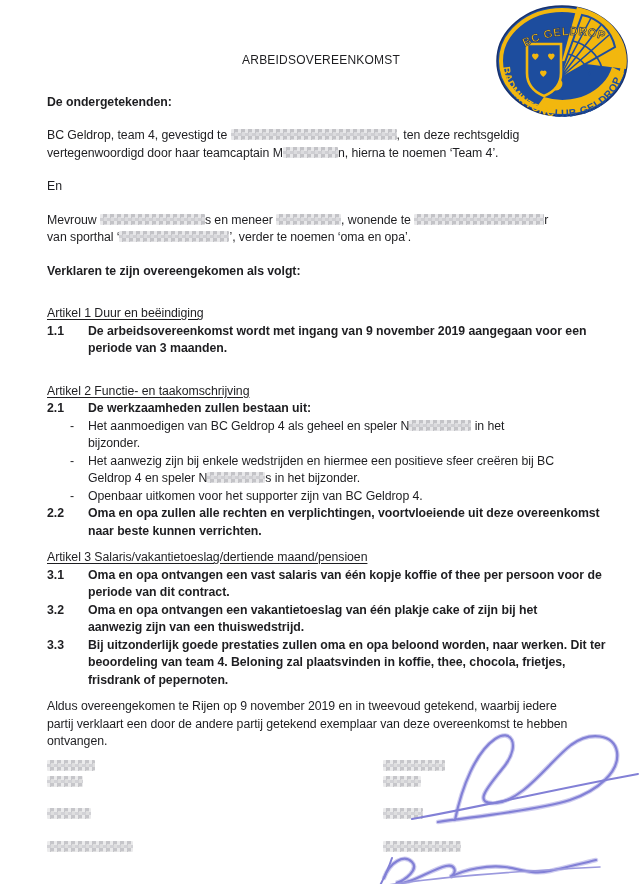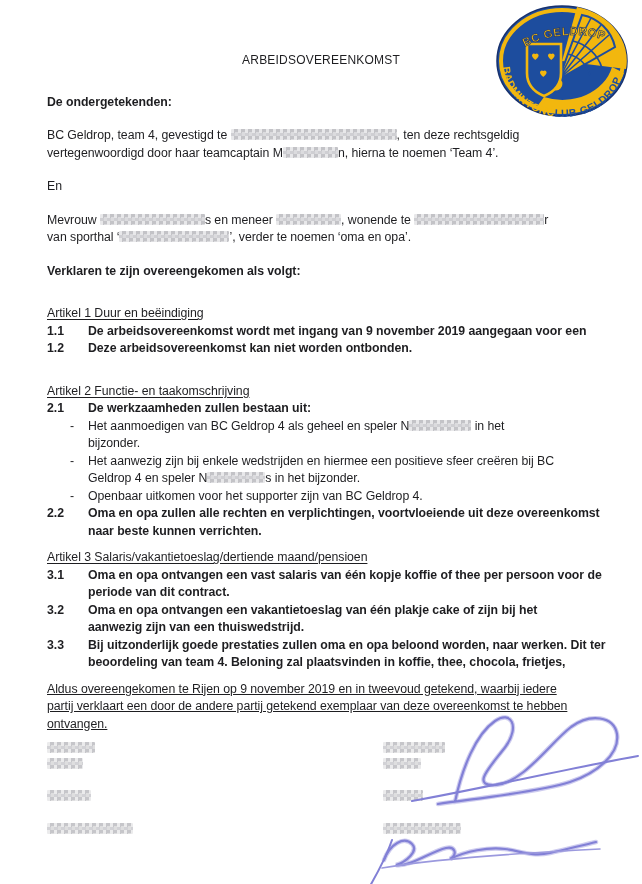--- a/index.html
+++ b/index.html
@@ -17,21 +17,21 @@
     background-size:7px 7px;}
   .art{margin-top:25px;}
   .art1{}
   .art3{margin-top:9px;}
   .art-title{text-decoration:underline;text-underline-offset:2px;}
   .clause{display:flex;font-weight:bold;}
   .cnum{flex:0 0 41px;}
   .ctext{flex:1 1 auto;min-width:0;}
   .bullet{display:flex;margin-left:23px;}
   .bdash{flex:0 0 18px;}
-  .closing{margin-top:9px;text-decoration:underline;}
+  .closing{margin-top:9px;}
   
   .sig{position:relative;margin-top:9px;height:140px;}
   .sig-cols{display:flex;}
   .sig-left{width:336px;}
   .sig-right{width:210px;}
   .rlabel{height:11px;border-radius:1px;
     background-image:conic-gradient(#c6c6ca 25%,#dededf 25% 50%,#d2d2d6 50% 75%,#ebebec 75%);
     background-size:7px 7px;}
   .gap5{margin-top:5px;} .gap21{margin-top:21px;} .gap22{margin-top:22px;}
   .ink-layer{position:absolute;left:-47px;top:-32px;width:642px;height:200px;pointer-events:none;}
@@ -100,26 +100,21 @@
     </div>
 
     <div class="para bold">Verklaren te zijn overeengekomen als volgt:</div>
 
     <div class="art art1">
       <div class="art-title">Artikel 1 Duur en beëindiging</div>
       <div class="clause">
         <span class="cnum">1.1</span>
         <span class="ctext">
           <span class="line">De arbeidsovereenkomst wordt met ingang van 9 november 2019 aangegaan voor een</span>
-        </span>
-      </div>
-      <div class="clause">
-        <span class="cnum">1.2</span>
-        <span class="ctext">
-          <span class="line">Deze arbeidsovereenkomst kan niet worden ontbonden.</span>
+          <span class="line">periode van 3 maanden.</span>
         </span>
       </div>
     </div>
 
     <div class="art">
       <div class="art-title">Artikel 2 Functie- en taakomschrijving</div>
       <div class="clause">
         <span class="cnum">2.1</span>
         <span class="ctext">
           <span class="line">De werkzaamheden zullen bestaan uit:</span>
@@ -168,20 +163,21 @@
         <span class="ctext">
           <span class="line">Oma en opa ontvangen een vakantietoeslag van één plakje cake of zijn bij het</span>
           <span class="line">aanwezig zijn van een thuiswedstrijd.</span>
         </span>
       </div>
       <div class="clause">
         <span class="cnum">3.3</span>
         <span class="ctext">
           <span class="line">Bij uitzonderlijk goede prestaties zullen oma en opa beloond worden, naar werken. Dit ter</span>
           <span class="line">beoordeling van team 4. Beloning zal plaatsvinden in koffie, thee, chocola, frietjes,</span>
+          <span class="line">frisdrank of pepernoten.</span>
         </span>
       </div>
     </div>
 
     <div class="para closing">
       <span class="line">Aldus overeengekomen te Rijen op 9 november 2019 en in tweevoud getekend, waarbij iedere</span>
       <span class="line">partij verklaart een door de andere partij getekend exemplaar van deze overeenkomst te hebben</span>
       <span class="line">ontvangen.</span>
     </div>
 

